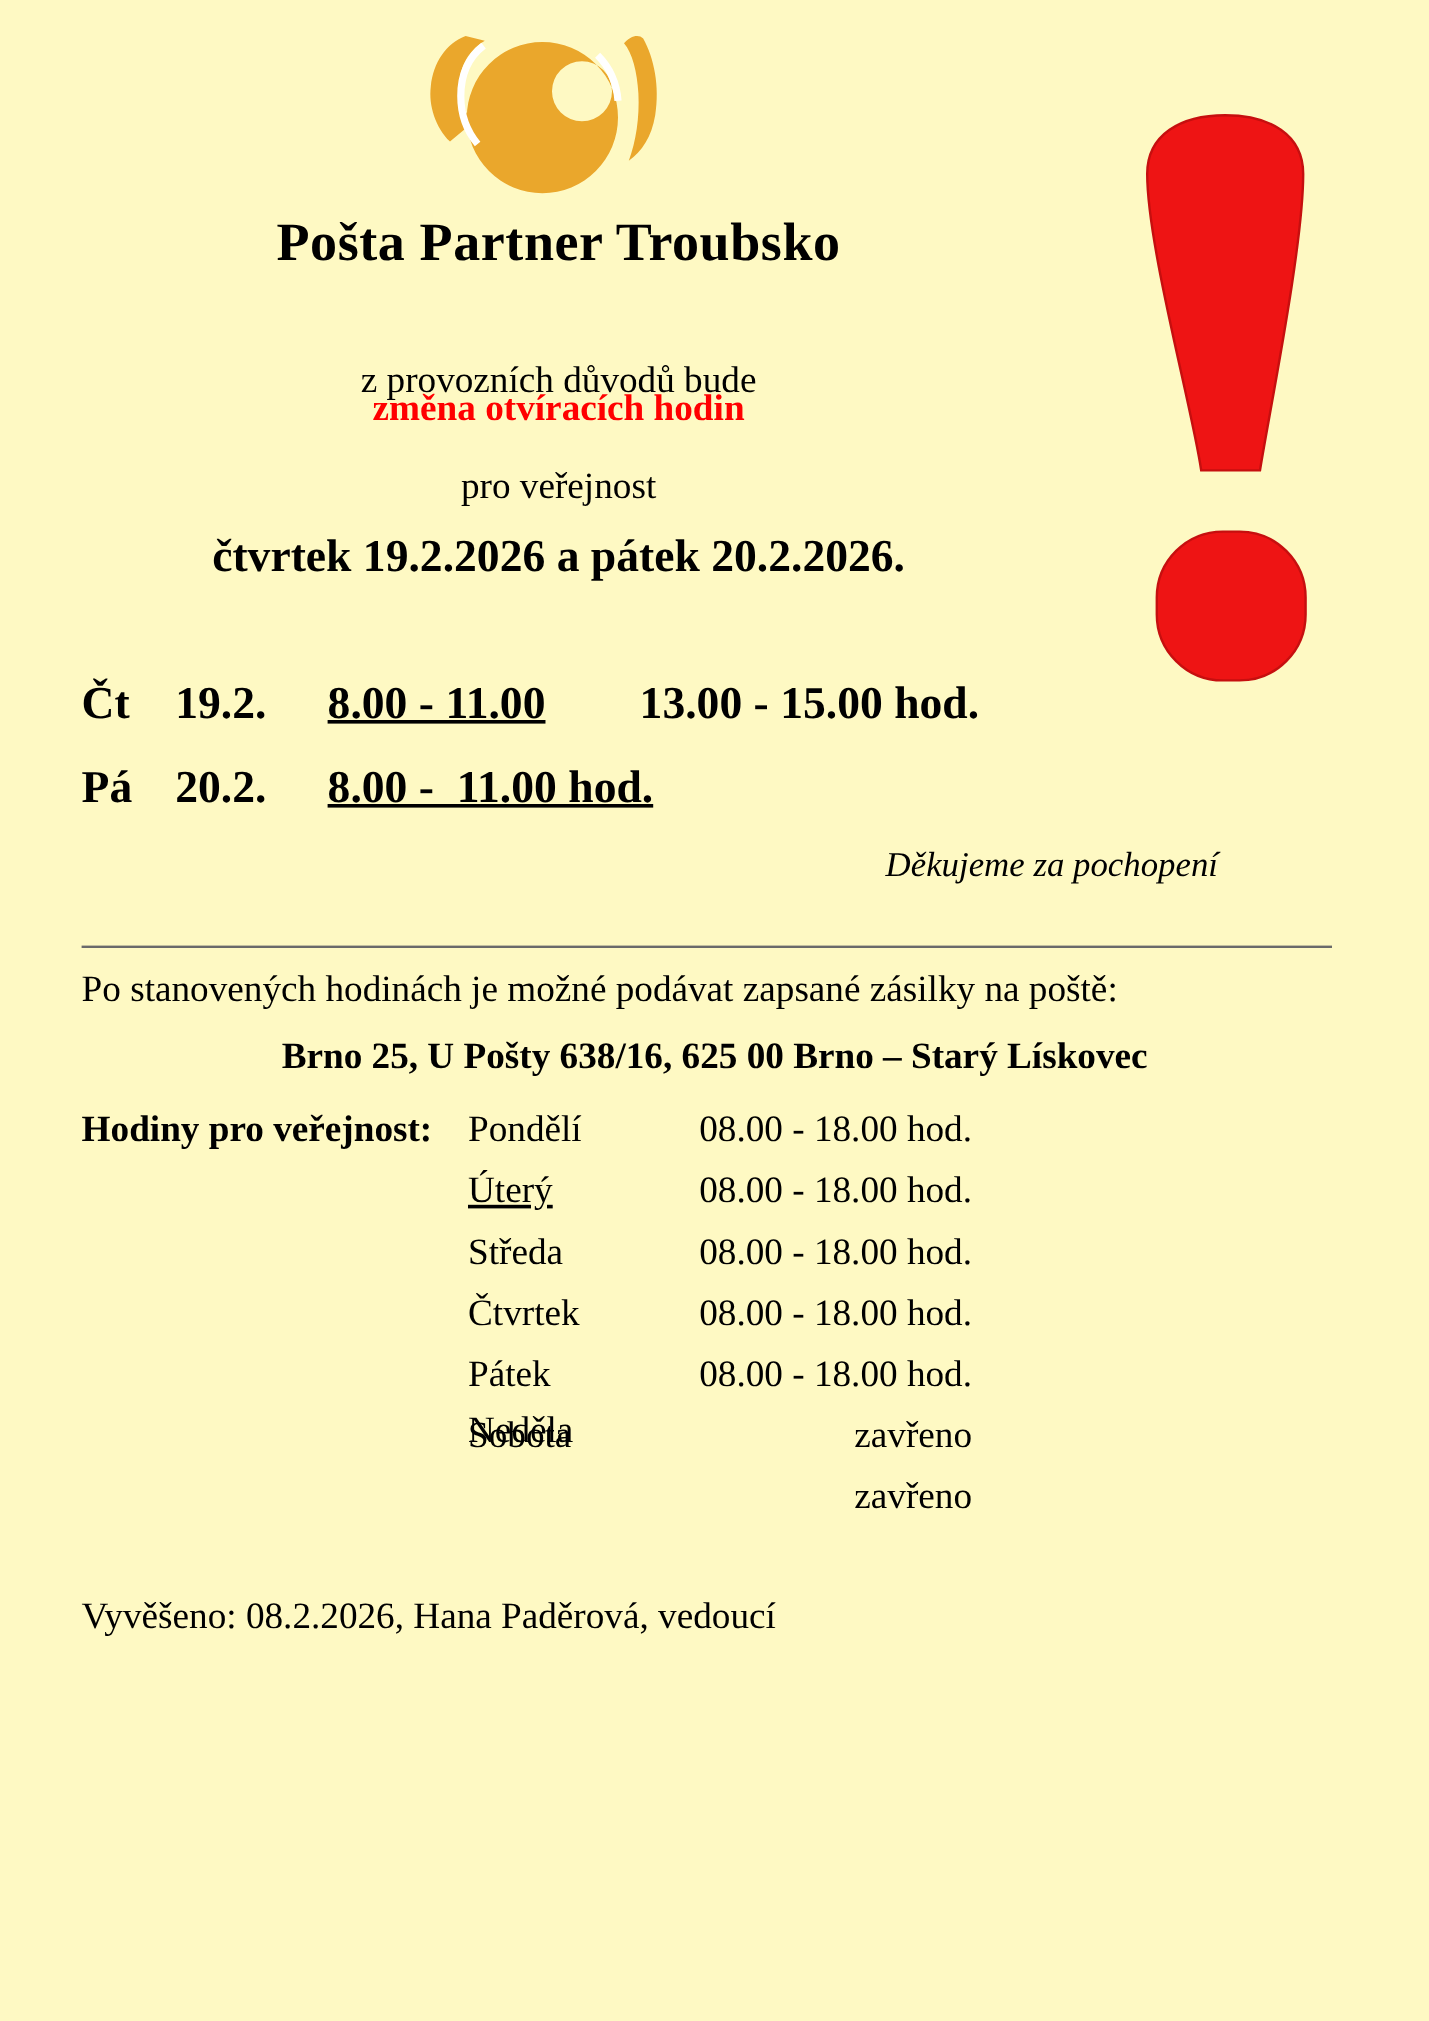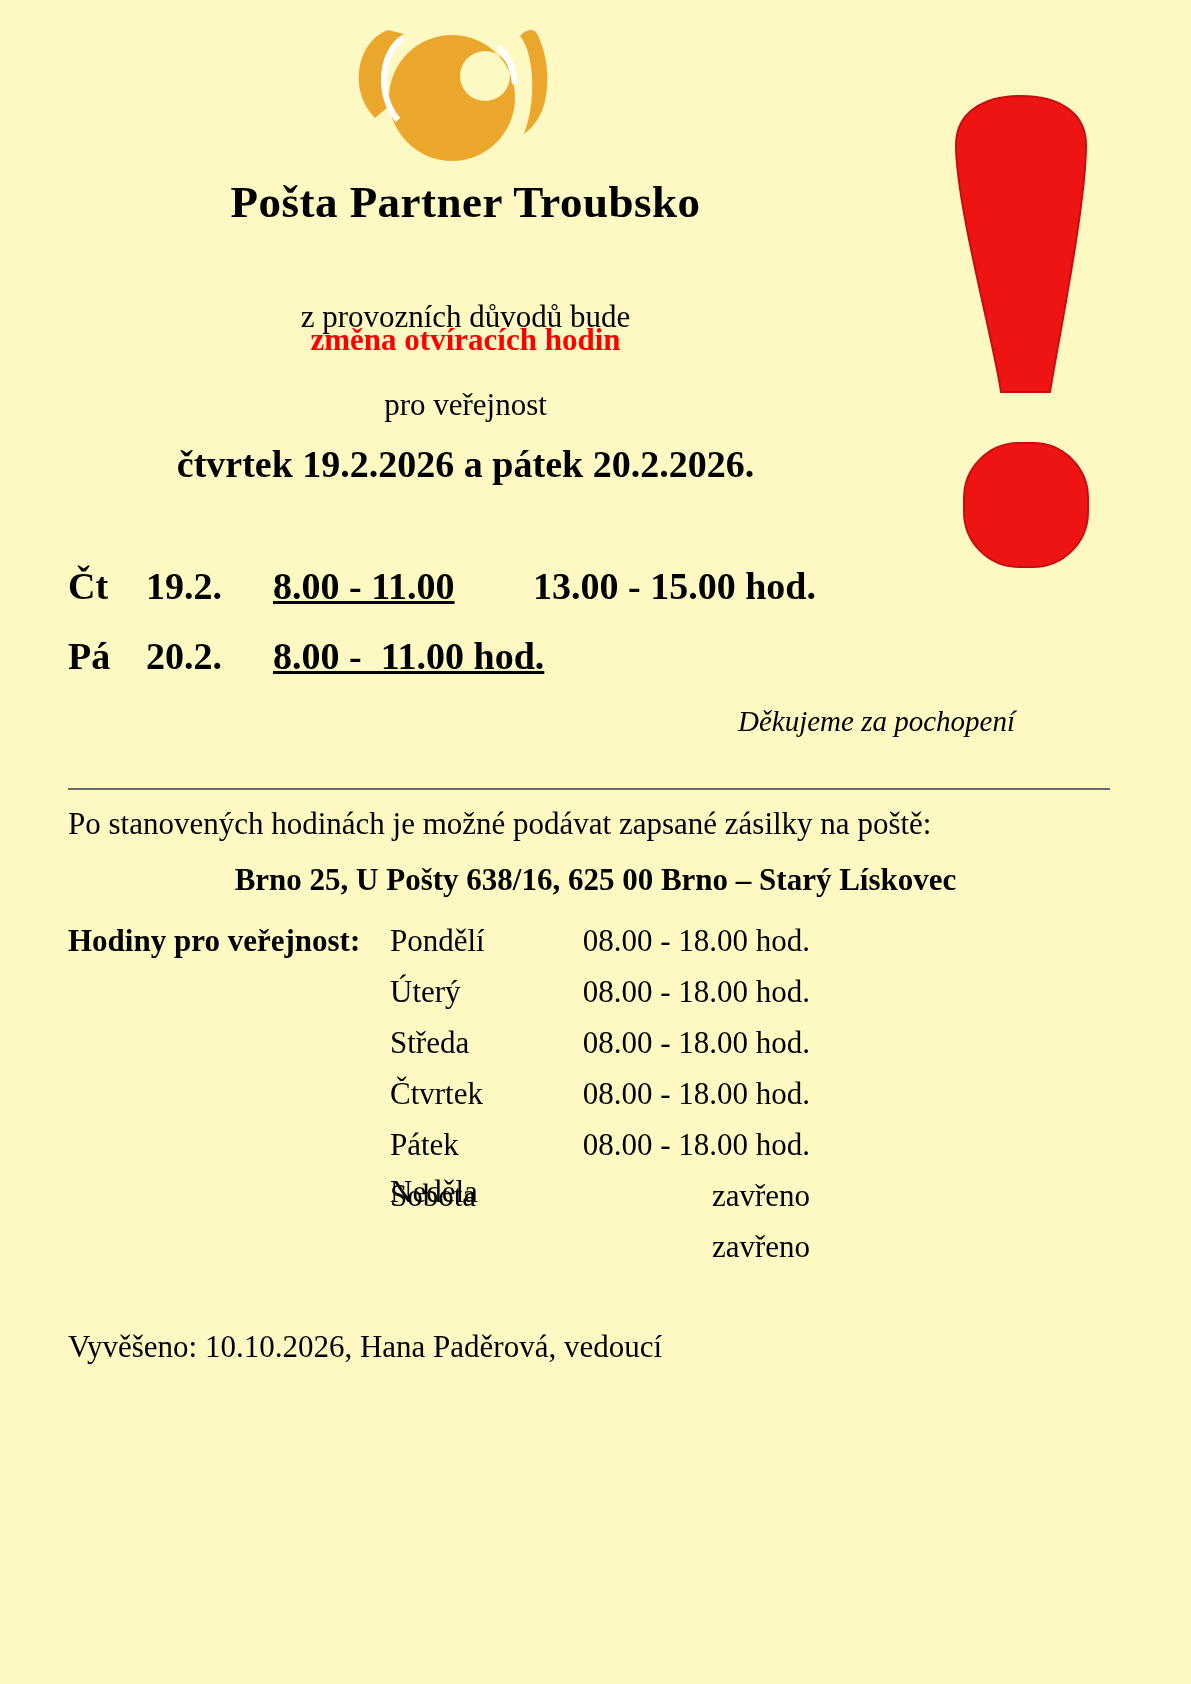--- a/index.html
+++ b/index.html
@@ -99,33 +99,33 @@
   <div class="abs divider"></div>
 
   <div class="abs note">Po stanovených hodinách je možné podávat zapsané zásilky na poště:</div>
   <div class="abs address">Brno 25, U Pošty 638/16, 625 00 Brno – Starý Lískovec</div>
 
   <div class="abs hours-label" style="top:923px;">Hodiny pro veřejnost:</div>
 
   <div class="abs week-day" style="top:923px;">Pondělí</div>
   <div class="abs week-val" style="top:923px;">08.00 - 18.00 hod.</div>
 
-  <div class="abs week-day" style="top:974px;">Úterý</div>
+  <div class="abs week-day" style="top:974px;text-decoration:underline;">Úterý</div>
   <div class="abs week-val" style="top:974px;">08.00 - 18.00 hod.</div>
 
   <div class="abs week-day" style="top:1025px;">Středa</div>
   <div class="abs week-val" style="top:1025px;">08.00 - 18.00 hod.</div>
 
   <div class="abs week-day" style="top:1076px;">Čtvrtek</div>
   <div class="abs week-val" style="top:1076px;">08.00 - 18.00 hod.</div>
 
   <div class="abs week-day" style="top:1127px;">Pátek</div>
   <div class="abs week-val" style="top:1127px;">08.00 - 18.00 hod.</div>
 
   <div class="abs week-day" style="top:1178px;">Sobota</div>
   <div class="abs week-val" style="top:1178px;">zavřeno</div>
 
   <div class="abs week-day" style="top:1174px;">Neděla</div>
   <div class="abs week-val" style="top:1229px;">zavřeno</div>
 
-  <div class="abs footer">Vyvěšeno: 10.10.2026, Hana Paděrová, vedoucí</div>
+  <div class="abs footer">Vyvěšeno: 08.2.2026, Hana Paděrová, vedoucí</div>
 
 </div>
 
 </body></html>

